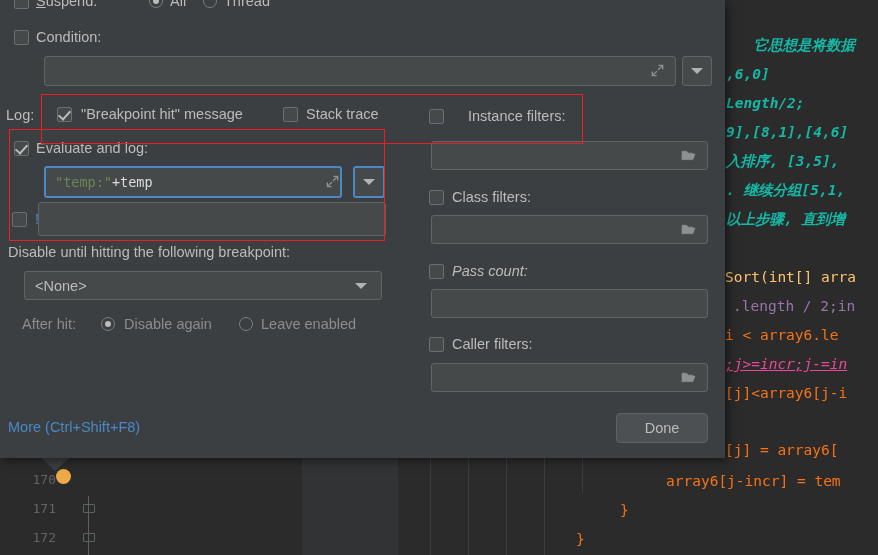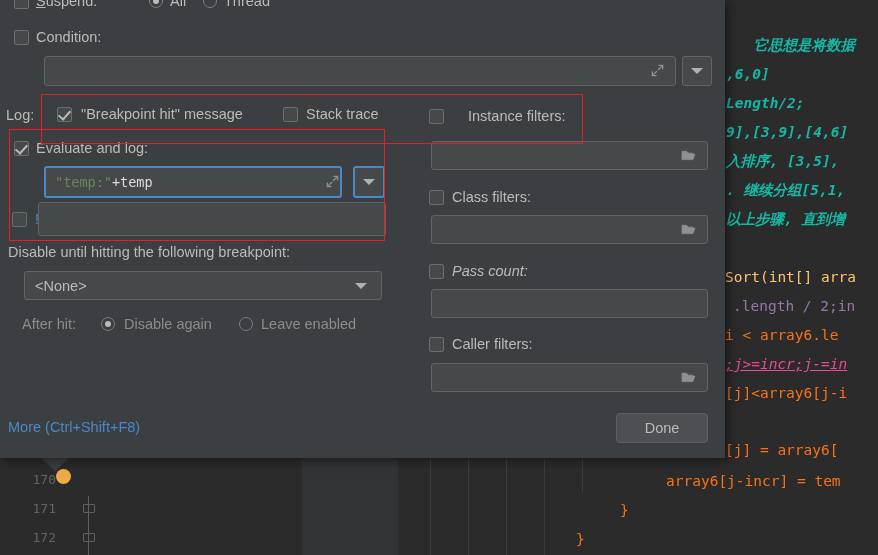--- a/index.html
+++ b/index.html
@@ -203,21 +203,21 @@
 </head>
 <body>
 
 <div id="root">
 
   <div class="editor-bg">
 
     <div class="code-line c-comment" style="left:736px; top:36px;">  它思想是将数据</div>
     <div class="code-line c-comment" style="left:726px; top:65px;">,6,0]</div>
     <div class="code-line c-comment" style="left:726px; top:94px;">Length/2;</div>
-    <div class="code-line c-comment" style="left:726px; top:123px;">9],[3,9],[4,6]</div>
+    <div class="code-line c-comment" style="left:726px; top:123px;">9],[8,1],[4,6]</div>
     <div class="code-line c-comment" style="left:726px; top:152px;">入排序, [3,5],</div>
     <div class="code-line c-comment" style="left:726px; top:181px;">. 继续分组[5,1,</div>
     <div class="code-line c-comment" style="left:726px; top:210px;">以上步骤, 直到增</div>
 
     <div class="code-line c-method" style="left:725px; top:268px;">Sort(int[] arra</div>
     <div class="code-line c-field" style="left:725px; top:297px;margin-left:8px;">.length / 2;in</div>
     <div class="code-line c-plain" style="left:725px; top:326px;">i &lt; array6.le</div>
     <div class="code-line c-var-u" style="left:725px; top:355px;">;j&gt;=incr;j-=in</div>
     <div class="code-line c-plain" style="left:725px; top:384px;">[j]&lt;array6[j-i</div>
     <div class="code-line c-plain" style="left:725px; top:441px;">[j] = array6[</div>

